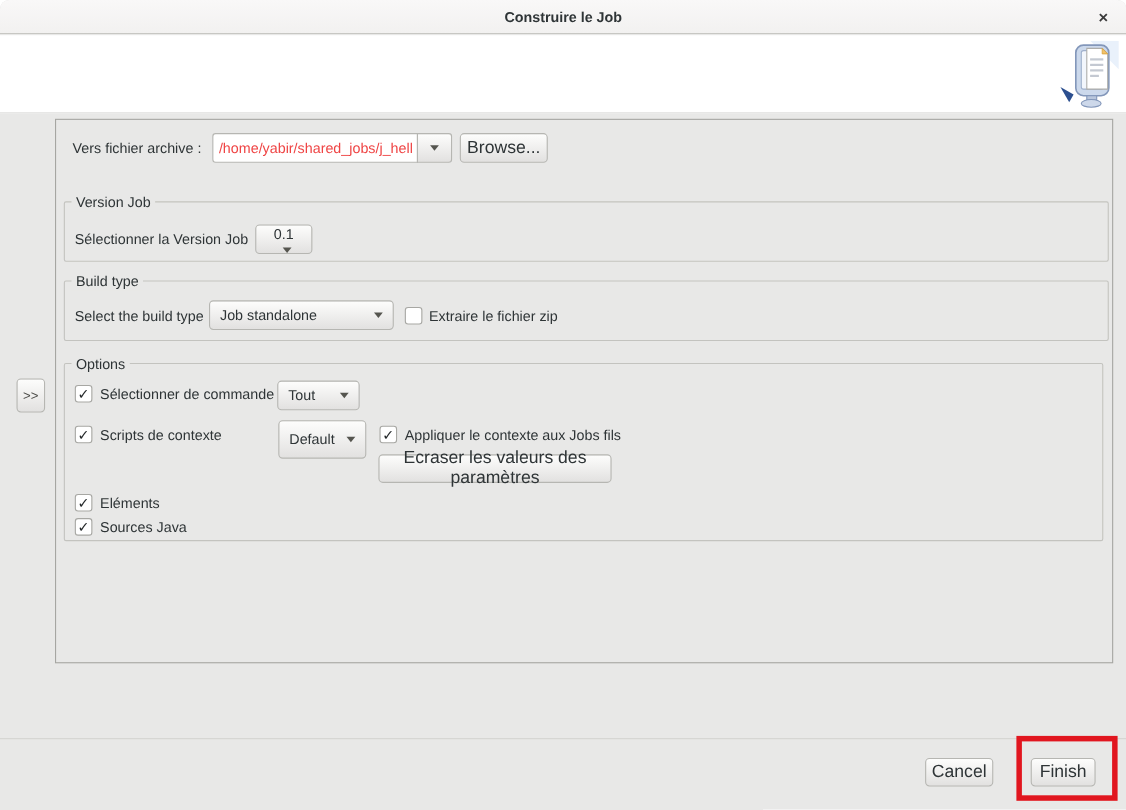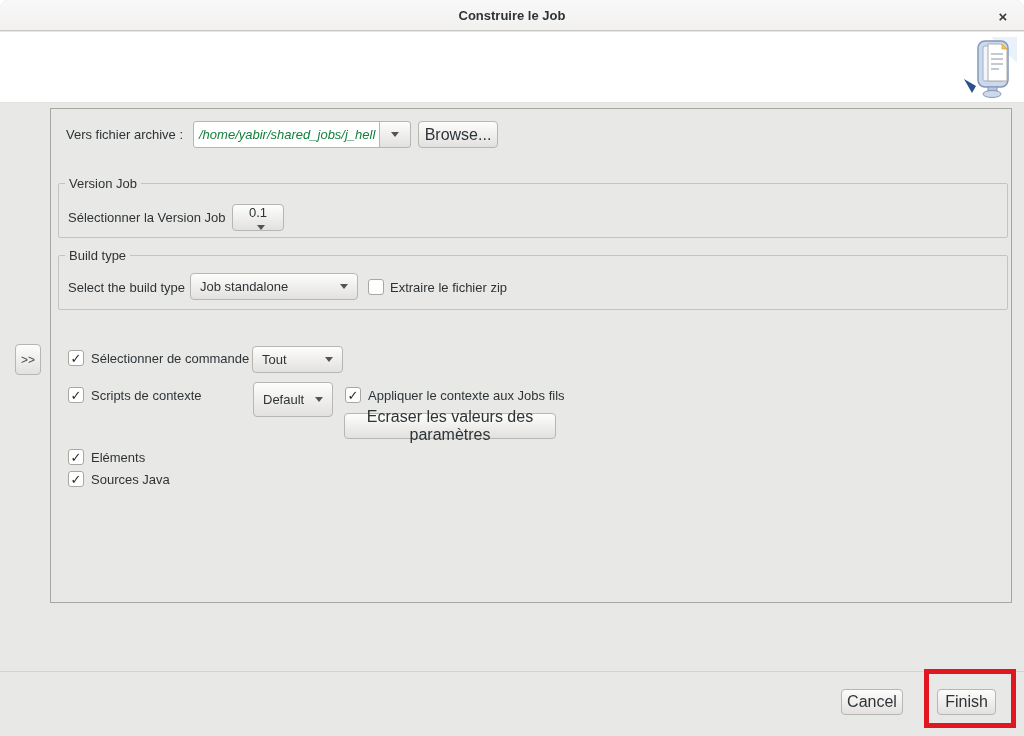--- a/index.html
+++ b/index.html
@@ -59,21 +59,21 @@
   }
   .arrow-down {
     width:0; height:0; border-left:4px solid transparent;
     border-right:4px solid transparent; border-top:5px solid #55554f;
     margin-left:10px; flex:0 0 auto;
   }
   .entry {
     position:absolute; background:#ffffff;
     border:1px solid #b6b6b2; border-radius:3px 0 0 3px;
     display:flex; align-items:center; padding:0 5px;
-    overflow:hidden; white-space:nowrap; color:#15803d;font-style:italic;
+    overflow:hidden; white-space:nowrap; color:#ef4444;
   }
   .entry-arrow-btn {
     position:absolute; background:linear-gradient(#fdfdfc,#e2e1e0);
     border:1px solid #b6b6b2; border-radius:0 3px 3px 0;
     display:flex; align-items:center; justify-content:center; cursor:default;
   }
   .entry-arrow-btn .arrow-down { margin-left:0; }
   .group {
     position:absolute; border:1px solid #c3c3bf; border-radius:2px;
   }
@@ -155,24 +155,27 @@
     <span class="legend">Build type</span>
   </div>
   <span class="label" style="left:68px; top:280px;">Select the build type</span>
   <div class="combo" style="left:190px; top:273px; width:168px; height:27px;">
     <span>Job standalone</span>
     <span class="arrow-down"></span>
   </div>
   <span class="checkbox" style="left:368px; top:279px;"></span>
   <span class="label" style="left:390px; top:280px;">Extraire le fichier zip</span>
 
+  <div class="group" style="left:58px; top:330px; width:945px; height:162px;">
+    <span class="legend">Options</span>
+  </div>
 
   <span class="checkbox checked" style="left:68px; top:350px;"></span>
   <span class="label" style="left:91px; top:351px;">Sélectionner de commande</span>
-  <div class="combo" style="left:252px; top:346px; width:91px; height:27px;">
+  <div class="combo" style="left:252px; top:346px; width:75px; height:27px;">
     <span>Tout</span>
     <span class="arrow-down"></span>
   </div>
 
   <span class="checkbox checked" style="left:68px; top:387px;"></span>
   <span class="label" style="left:91px; top:388px;">Scripts de contexte</span>
   <div class="combo" style="left:253px; top:382px; width:80px; height:35px;">
     <span>Default</span>
     <span class="arrow-down" style="margin-left:6px;"></span>
   </div>

